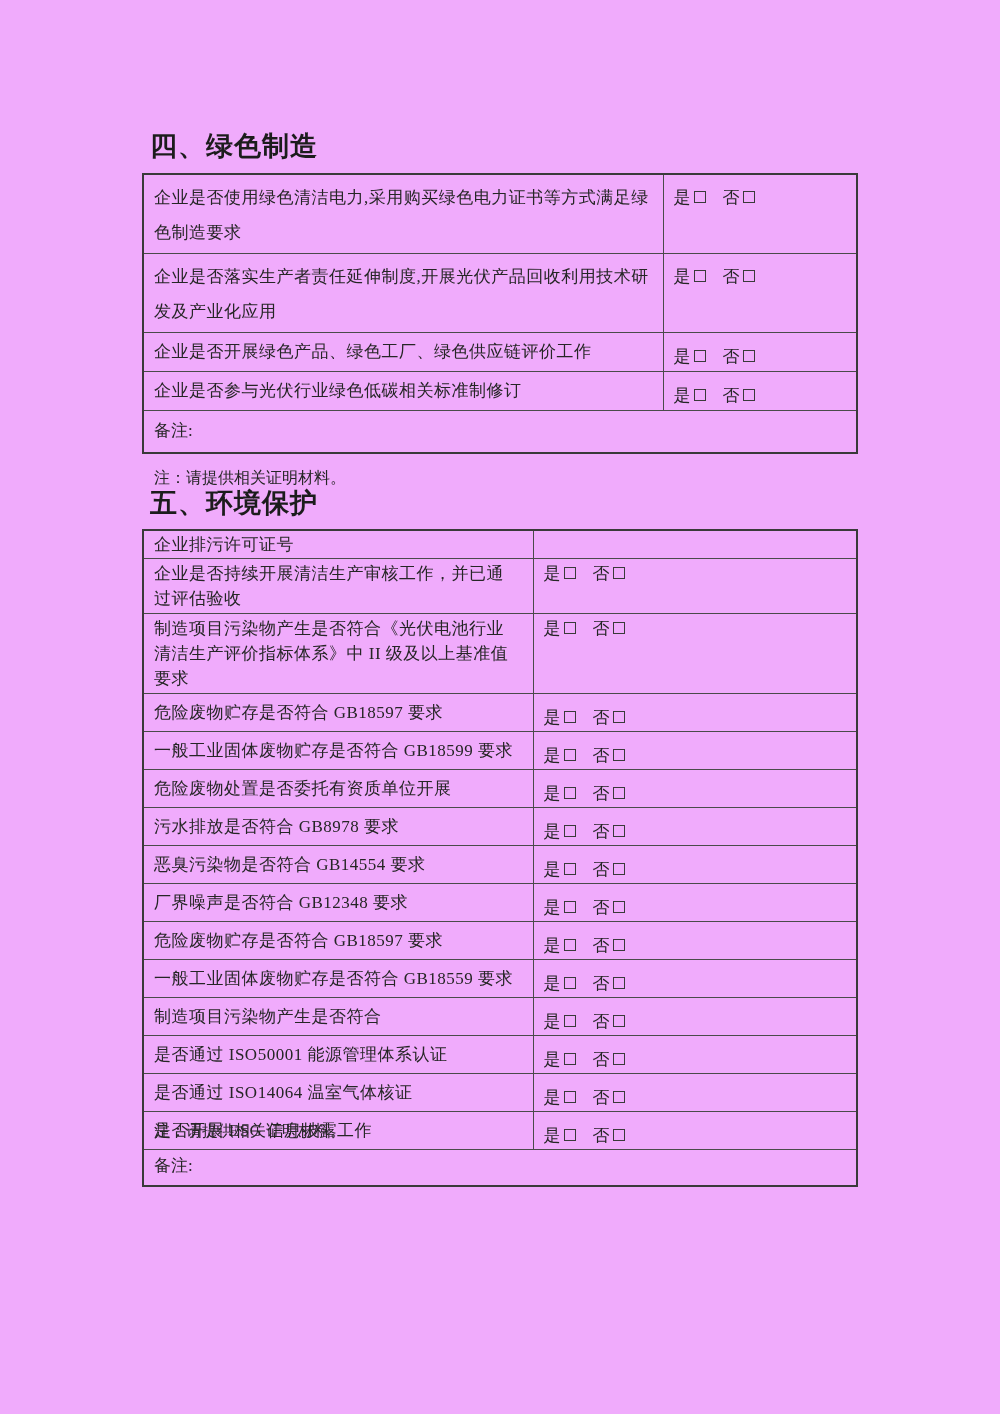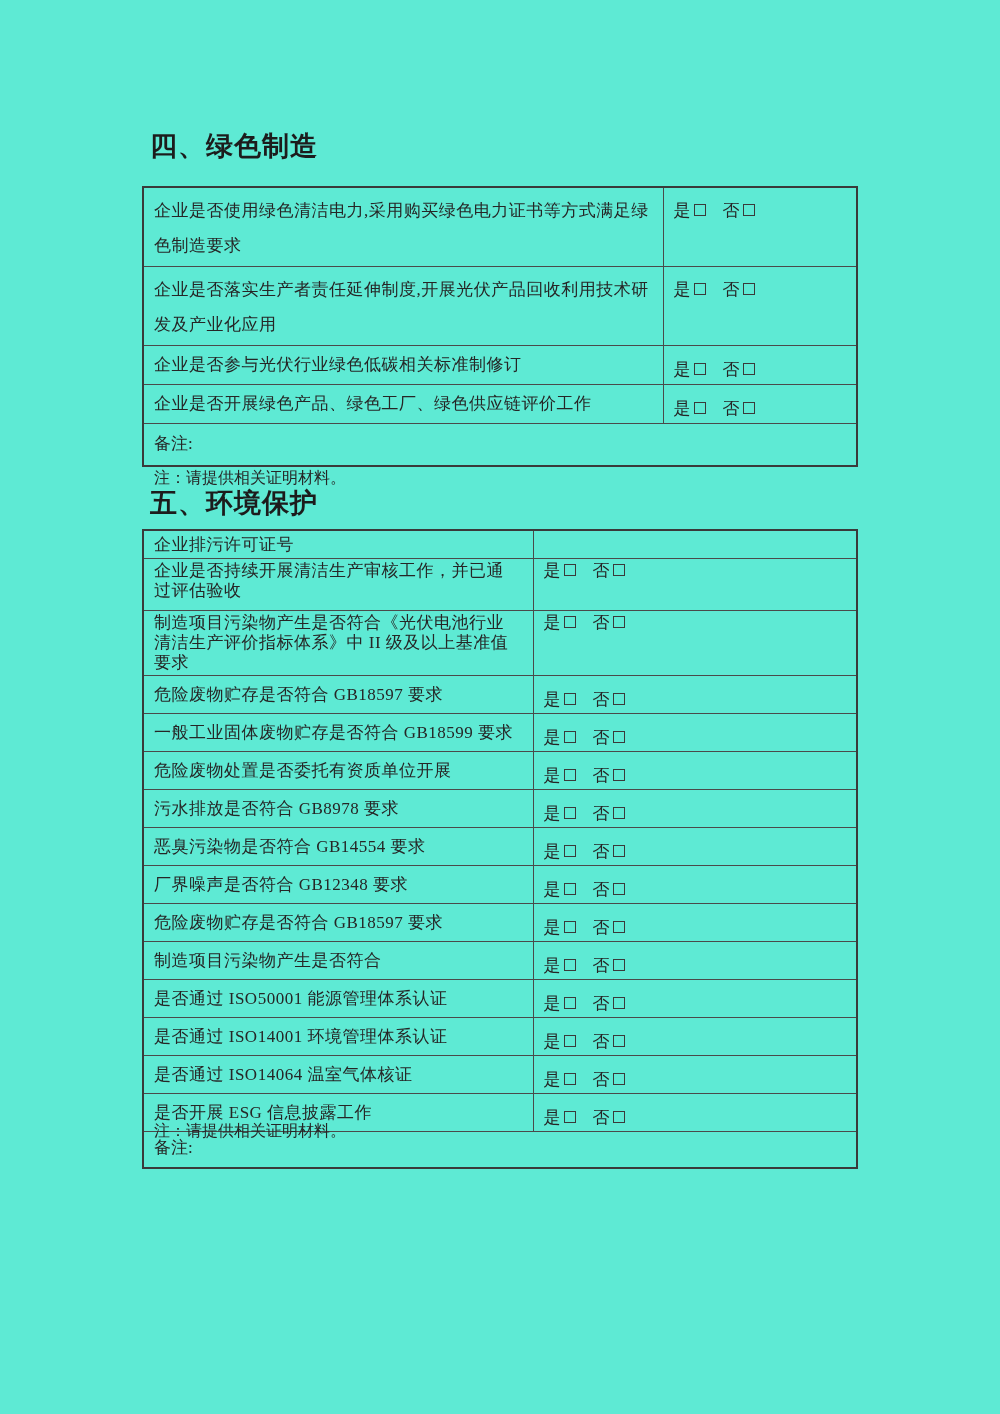--- a/index.html
+++ b/index.html
@@ -1,19 +1,19 @@
 <!DOCTYPE html>
 <html><head>
 <meta charset="utf-8">
 <style>
   html,body { margin:0; padding:0; background:#ffffff; }
   .page {
     position:relative;
     width:1000px; height:1414px;
-    background:#5eead4;
+    background:#f0abfc;
     font-family:"Liberation Serif", serif;
     color:#262626;
   }
   .sec-title {
     position:absolute; left:150px;
     margin:0;
     font-family:"Liberation Sans", sans-serif;
     font-weight:bold;
     font-size:27px;
     line-height:32px;
@@ -23,41 +23,41 @@
   #sec1-title { top:130px; }
   #sec2-title { top:487px; }
 
   table.qtable {
     position:absolute; left:142px;
     width:716px;
     border-collapse:collapse;
     table-layout:fixed;
     font-size:17px;
   }
-  #table1 { top:186px; }
+  #table1 { top:173px; }
   #table2 { top:529px; }
   table.qtable { border:2px solid #3a3a3a; }
   table.qtable td { border:1px solid #4a4a4a; box-sizing:border-box; }
 
   #table1 col.c1 { width:520px; }
   #table2 col.c1 { width:390px; }
 
   td.q { padding:2px 12px 2px 10px; vertical-align:middle; }
   td.a { padding:12px 8px 2px 10px; vertical-align:middle; white-space:nowrap; }
   td.remark { padding:8px 10px; vertical-align:middle; }
 
   
   #table1 tr.lines2 td { height:79px; line-height:35px; vertical-align:top; padding-top:5px; }
   #table1 tr.lines1 td { height:39px; }
   #table1 tr.remark-row td { height:43px; vertical-align:top; padding-top:8px; }
   #table1 td.q { letter-spacing:0.5px; }
 
   
   #table2 tr.lines1 td { height:27px; }
-  #table2 tr.lines2 td { height:52px; line-height:20px; vertical-align:top; padding-top:2px; }
+  #table2 tr.lines2 td { height:52px; line-height:25px; vertical-align:top; padding-top:2px; }
   #table2 tr.remark-row td { height:31px; vertical-align:top; padding-top:4px; }
   #table2 td.q { letter-spacing:0.5px; }
 
   .pair { white-space:nowrap; }
   .pair + .pair { margin-left:17px; }
   .cb {
     display:inline-block;
     width:10px; height:10px;
     border:1px solid #3a3a3a;
     margin-left:3px;
@@ -97,25 +97,25 @@
     <tbody>
         <tr class="lines2">
           <td class="q">企业是否使用绿色清洁电力,采用购买绿色电力证书等方式满足绿色制造要求</td>
           <td class="a"><span class="pair"><span>是</span><span class="cb"></span></span><span class="pair"><span>否</span><span class="cb"></span></span></td>
         </tr>
         <tr class="lines2">
           <td class="q">企业是否落实生产者责任延伸制度,开展光伏产品回收利用技术研发及产业化应用</td>
           <td class="a"><span class="pair"><span>是</span><span class="cb"></span></span><span class="pair"><span>否</span><span class="cb"></span></span></td>
         </tr>
         <tr class="lines1">
+          <td class="q">企业是否开展绿色产品、绿色工厂、绿色供应链评价工作</td>
+          <td class="a"><span class="pair"><span>是</span><span class="cb"></span></span><span class="pair"><span>否</span><span class="cb"></span></span></td>
+        </tr>
+        <tr class="lines1">
           <td class="q">企业是否参与光伏行业绿色低碳相关标准制修订</td>
-          <td class="a"><span class="pair"><span>是</span><span class="cb"></span></span><span class="pair"><span>否</span><span class="cb"></span></span></td>
-        </tr>
-        <tr class="lines1">
-          <td class="q">企业是否开展绿色产品、绿色工厂、绿色供应链评价工作</td>
           <td class="a"><span class="pair"><span>是</span><span class="cb"></span></span><span class="pair"><span>否</span><span class="cb"></span></span></td>
         </tr>
         <tr class="remark-row lines1">
           <td colspan="2" class="remark">备注:</td>
         </tr>
       </tbody>
   </table>
 
   <p class="note" id="note1">注：请提供相关证明材料。</p>
 
@@ -161,29 +161,29 @@
         </tr>
         <tr class="lines1">
           <td class="q">厂界噪声是否符合 GB12348 要求</td>
           <td class="a"><span class="pair"><span>是</span><span class="cb"></span></span><span class="pair"><span>否</span><span class="cb"></span></span></td>
         </tr>
         <tr class="lines1">
           <td class="q">危险废物贮存是否符合 GB18597 要求</td>
           <td class="a"><span class="pair"><span>是</span><span class="cb"></span></span><span class="pair"><span>否</span><span class="cb"></span></span></td>
         </tr>
         <tr class="lines1">
+          <td class="q">一般工业固体废物贮存是否符合 GB18559 要求</td>
+          <td class="a"><span class="pair"><span>是</span><span class="cb"></span></span><span class="pair"><span>否</span><span class="cb"></span></span></td>
+        </tr>
+        <tr class="lines1">
           <td class="q">制造项目污染物产生是否符合</td>
           <td class="a"><span class="pair"><span>是</span><span class="cb"></span></span><span class="pair"><span>否</span><span class="cb"></span></span></td>
         </tr>
         <tr class="lines1">
           <td class="q">是否通过 ISO50001 能源管理体系认证</td>
-          <td class="a"><span class="pair"><span>是</span><span class="cb"></span></span><span class="pair"><span>否</span><span class="cb"></span></span></td>
-        </tr>
-        <tr class="lines1">
-          <td class="q">是否通过 ISO14001 环境管理体系认证</td>
           <td class="a"><span class="pair"><span>是</span><span class="cb"></span></span><span class="pair"><span>否</span><span class="cb"></span></span></td>
         </tr>
         <tr class="lines1">
           <td class="q">是否通过 ISO14064 温室气体核证</td>
           <td class="a"><span class="pair"><span>是</span><span class="cb"></span></span><span class="pair"><span>否</span><span class="cb"></span></span></td>
         </tr>
         <tr class="lines1">
           <td class="q">是否开展 ESG 信息披露工作</td>
           <td class="a"><span class="pair"><span>是</span><span class="cb"></span></span><span class="pair"><span>否</span><span class="cb"></span></span></td>
         </tr>

